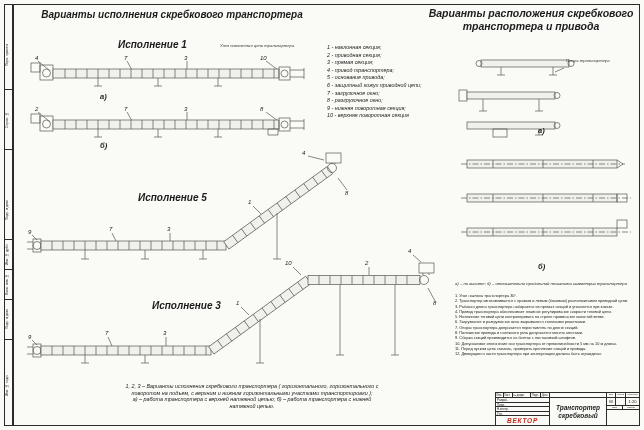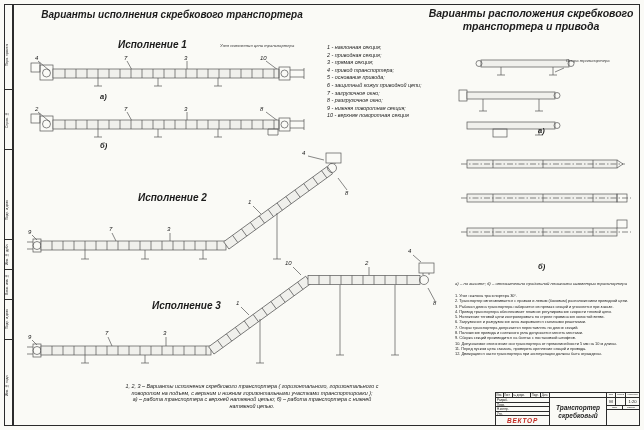--- a/index.html
+++ b/index.html
@@ -67,21 +67,21 @@
   <div class="abs title-left">Варианты исполнения скребкового транспортера</div>
   <div class="abs title-right">
     <div>Варианты расположения скребкового</div>
     <div>транспортера и привода</div>
   </div>
 
   <div class="abs sec-label" style="left:118px;top:39px">Исполнение 1</div>
   <div class="abs tiny-note" style="left:220px;top:43px;width:95px">Узел натяжения цепи транспортера</div>
   <div class="abs var-label" style="left:100px;top:92px">а)</div>
   <div class="abs var-label" style="left:100px;top:141px">б)</div>
-  <div class="abs sec-label" style="left:138px;top:192px">Исполнение 2</div>
+  <div class="abs sec-label" style="left:138px;top:192px">Исполнение 5</div>
   <div class="abs sec-label" style="left:152px;top:300px">Исполнение 3</div>
 
   <svg class="draw" style="left:28px;top:52px" width="285" height="50" viewBox="0 0 285 50">
     <g stroke="#555" stroke-width="0.7" fill="none">
       <path d="M10 9L22 19M99 9L104 18M159 9L159 18M238 9L250 18"></path>
       <rect x="3" y="11" width="9" height="9"></rect>
       <rect x="12" y="13" width="13" height="15"></rect>
       <circle cx="18.5" cy="21" r="4"></circle>
       <rect x="25" y="17" width="226" height="9" fill="#f0f0ec"></rect>
       <path d="M37 17v9M48 17v9M59 17v9M70 17v9M81 17v9M92 17v9M103 17v9M114 17v9M125 17v9M136 17v9M147 17v9M158 17v9M169 17v9M180 17v9M191 17v9M202 17v9M213 17v9M224 17v9M235 17v9M246 17v9"></path>

